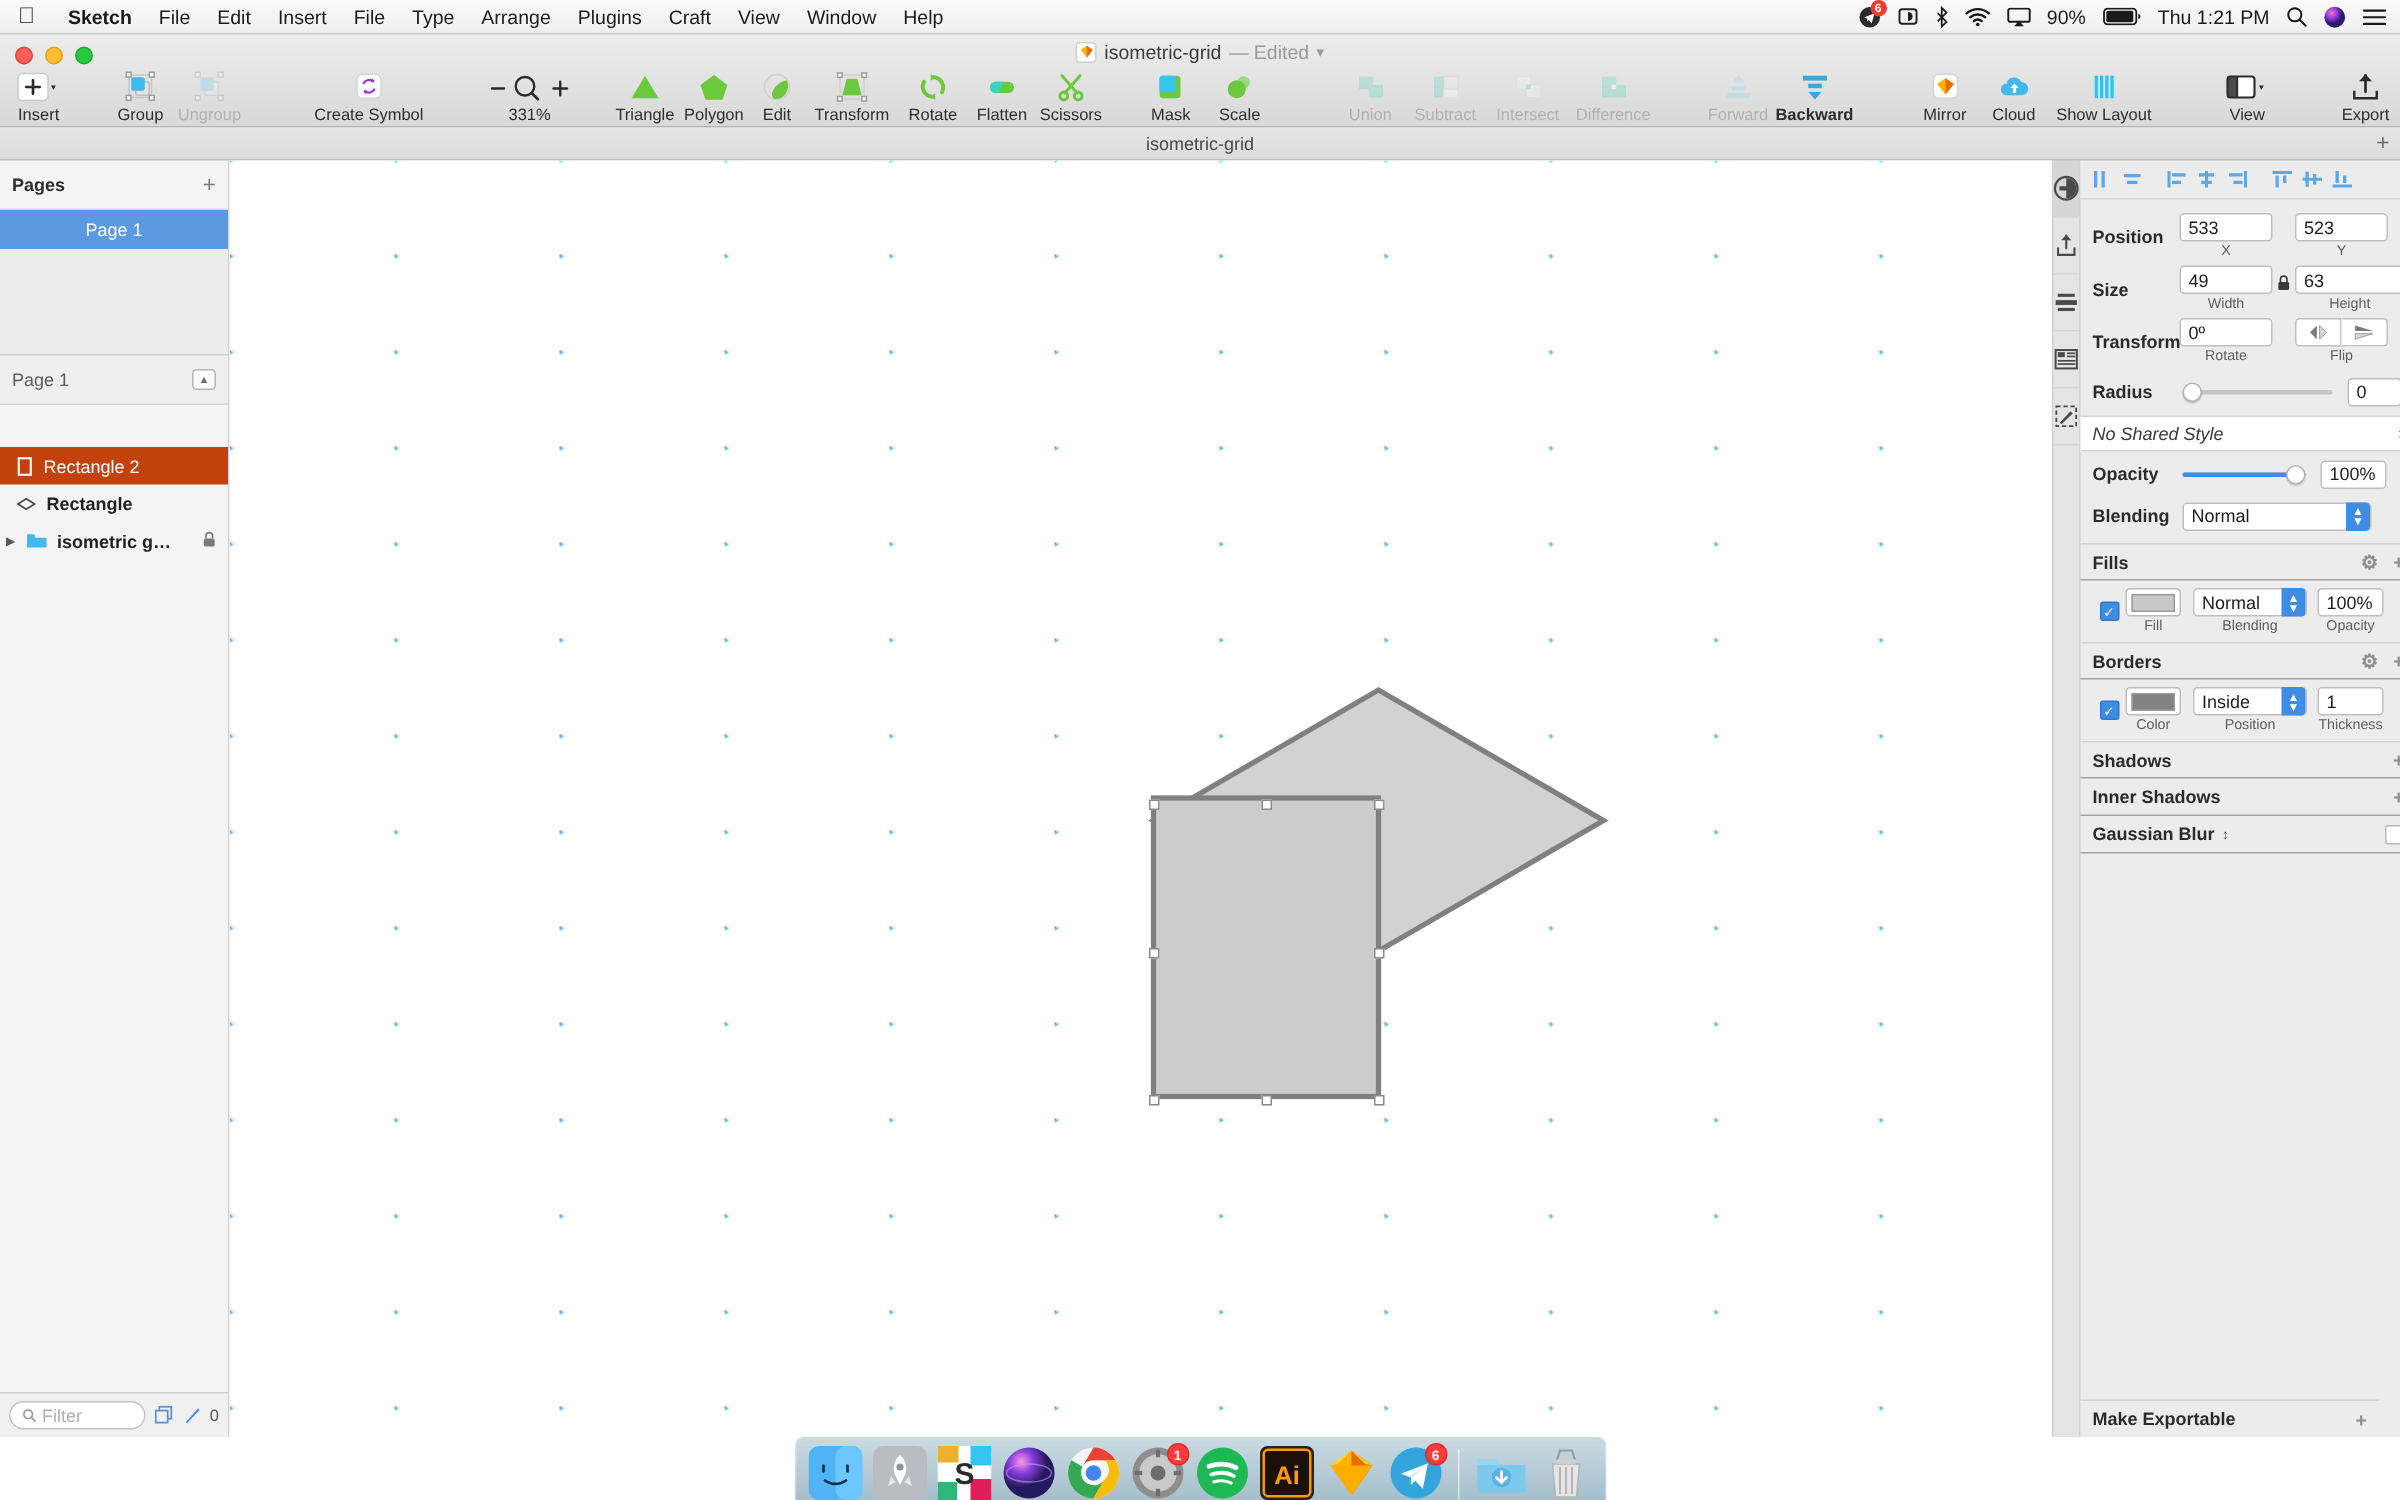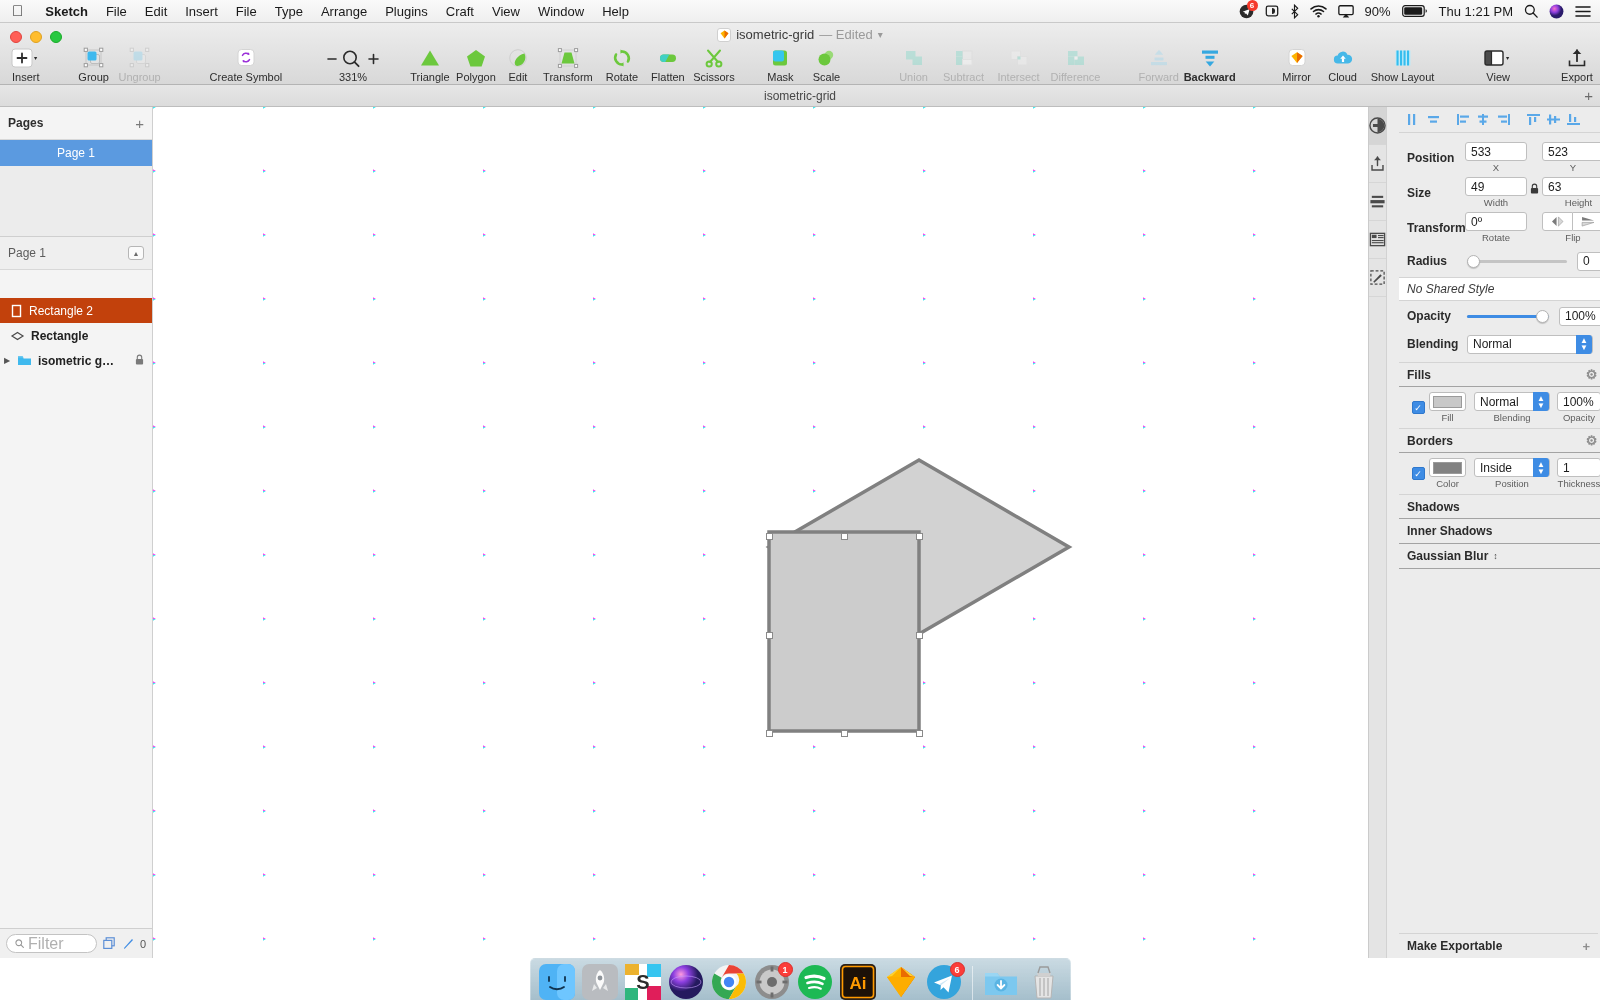--- a/index.html
+++ b/index.html
@@ -100,31 +100,31 @@
   .layer-row { height:25px; display:flex; align-items:center; gap:6px; padding-left:10px; font-size:12px; color:#212121;}
   .layer-row.sel { background:#c2410c; color:#fff;margin-top:28px;}
   .layer-row .lk { margin-left:auto; margin-right:8px; font-size:10px; color:#777;}
   .disc { width:8px; font-size:8px; color:#555; margin-left:-6px; margin-right:-1px;}
   #left-foot {
     height:30px; border-top:1px solid #cfcfcf; background:#f0f0f0;
     display:flex; align-items:center; padding:0 6px; gap:6px;
   }
   #filter {
     flex:1; height:19px; border:1px solid #c3c3c3; border-radius:10px; background:#fff;
-    display:flex; align-items:center; gap:4px; padding:0 8px; font-size:16px; color:#b0b0b0;
+    display:flex; align-items:center; gap:4px; padding:0 8px; font-size:12px; color:#b0b0b0;
   }
   .foot-ic { color:#5c8fd6; font-size:12px; display:flex; align-items:center; gap:2px;}
 
   
   #canvas { flex:1; position:relative; background:#fff; overflow:hidden; }
   #grid { position:absolute; inset:0; }
   .handle { position:absolute; width:7px;height:7px;background:#fff;border:1px solid #8a8a8a; }
 
   
-  #right { width:232px; background:#ececec; border-left:1px solid #cbcbcb; display:flex;gap:12px;}
+  #right { width:232px; background:#ececec; border-left:1px solid #cbcbcb; display:flex;}
   #rail { width:33px; background:#e4e4e4; border-right:1px solid #d2d2d2; }
   .rail-btn { height:38px; display:flex; align-items:center; justify-content:center; border-bottom:1px solid #d6d6d6;}
   .rail-btn.active { background:#d5d5d5; }
   #insp { flex:1; }
 
   .align-bar { height:26px; display:flex; align-items:center; gap:3px; padding-left:6px;
                border-bottom:1px solid #d4d4d4; background:#ececec;}
   .al { width:17px;height:16px; display:flex;align-items:center;justify-content:center;}
   .al-gap { width:7px; }
 

